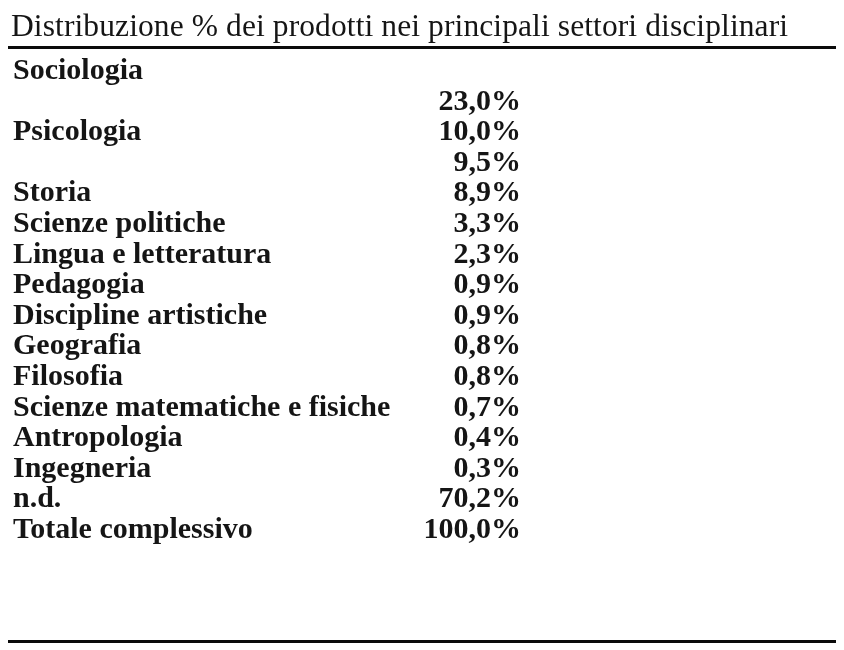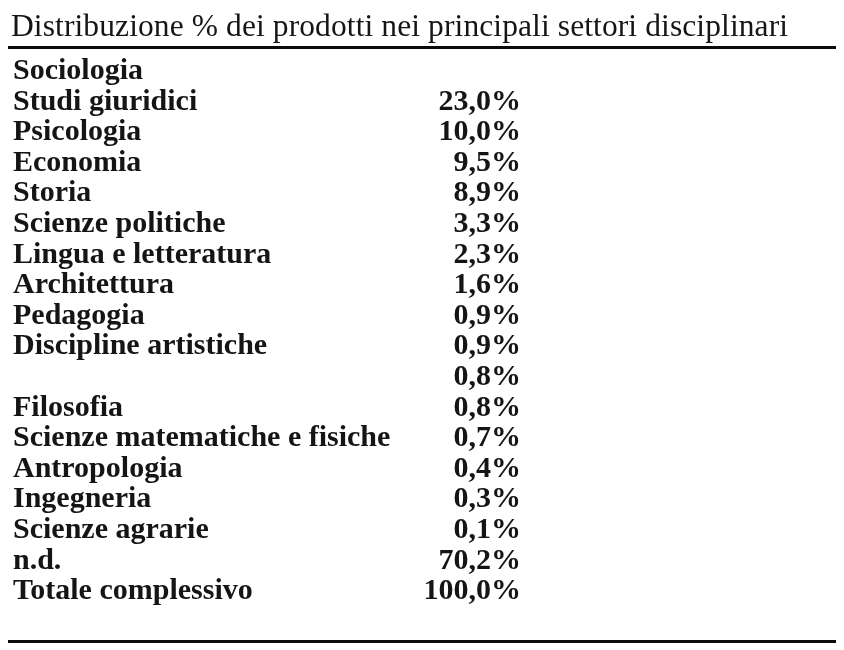--- a/index.html
+++ b/index.html
@@ -59,79 +59,70 @@
 
 <div class="page">
   <div class="title">Distribuzione % dei prodotti nei principali settori disciplinari</div>
   <div class="rule rule-top"></div>
 
   <div class="rows">
     <div class="row">
         <span class="label">Sociologia</span>
       </div>
     <div class="row">
-        <span class="label">Studi giuridici</span>
         <span class="value">23,0%</span>
       </div>
     <div class="row">
         <span class="label">Psicologia</span>
         <span class="value">10,0%</span>
       </div>
     <div class="row">
-        <span class="label">Economia</span>
         <span class="value">9,5%</span>
       </div>
     <div class="row">
         <span class="label">Storia</span>
         <span class="value">8,9%</span>
       </div>
     <div class="row">
         <span class="label">Scienze politiche</span>
         <span class="value">3,3%</span>
       </div>
     <div class="row">
         <span class="label">Lingua e letteratura</span>
         <span class="value">2,3%</span>
       </div>
     <div class="row">
-        <span class="label">Architettura</span>
-        <span class="value">1,6%</span>
-      </div>
-    <div class="row">
         <span class="label">Pedagogia</span>
         <span class="value">0,9%</span>
       </div>
     <div class="row">
         <span class="label">Discipline artistiche</span>
         <span class="value">0,9%</span>
       </div>
     <div class="row">
+        <span class="label">Geografia</span>
         <span class="value">0,8%</span>
       </div>
     <div class="row">
         <span class="label">Filosofia</span>
         <span class="value">0,8%</span>
       </div>
     <div class="row">
         <span class="label">Scienze matematiche e fisiche</span>
         <span class="value">0,7%</span>
       </div>
     <div class="row">
         <span class="label">Antropologia</span>
         <span class="value">0,4%</span>
       </div>
     <div class="row">
         <span class="label">Ingegneria</span>
         <span class="value">0,3%</span>
       </div>
     <div class="row">
-        <span class="label">Scienze agrarie</span>
-        <span class="value">0,1%</span>
-      </div>
-    <div class="row">
         <span class="label">n.d.</span>
         <span class="value">70,2%</span>
       </div>
     <div class="row">
         <span class="label">Totale complessivo</span>
         <span class="value">100,0%</span>
       </div>
   </div>
 
   <div class="rule rule-bottom"></div>

